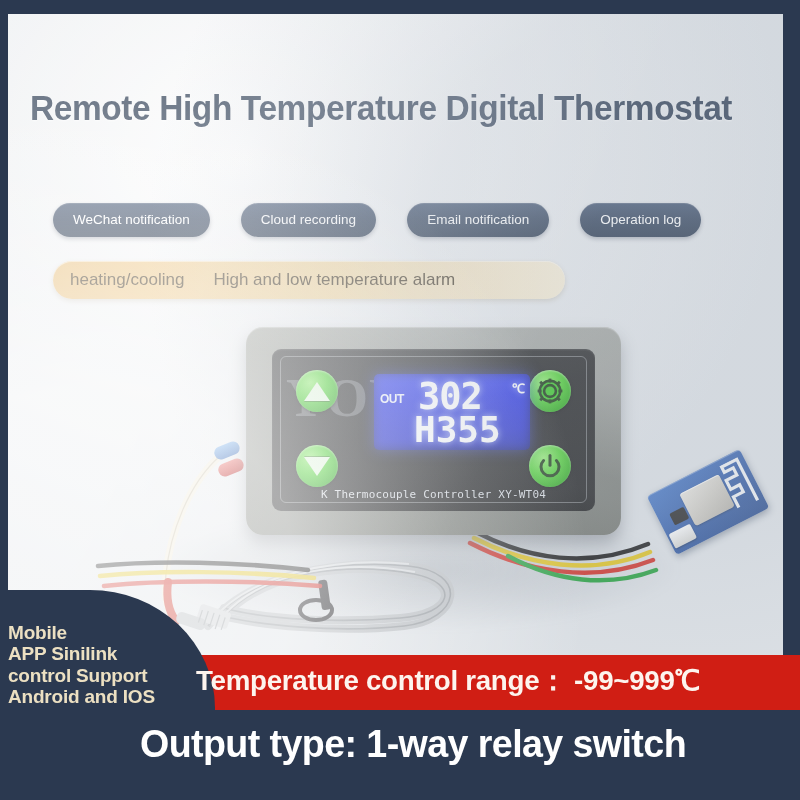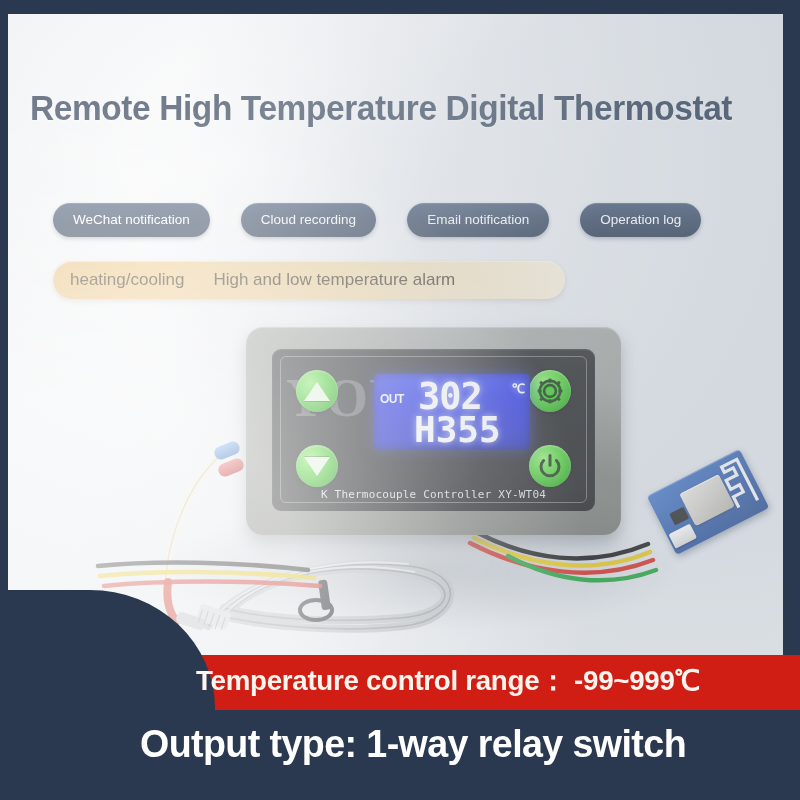--- a/index.html
+++ b/index.html
@@ -315,16 +315,20 @@
         </div>
 
         <div class="model-label">K Thermocouple Controller XY-WT04</div>
       </div>
     </div>
   </div>
 
   <div class="red-band"></div>
   <div class="navy-band"></div>
   <div class="corner-navy"></div>
+  <div class="corner-text" style="white-space:pre-line;">Mobile
+APP Sinilink
+control Support
+Android and IOS</div>
   <div class="red-text">Temperature control range： -99~999℃</div>
   <div class="navy-text">Output type: 1-way relay switch</div>
 
 </div>
 
 </body></html>

